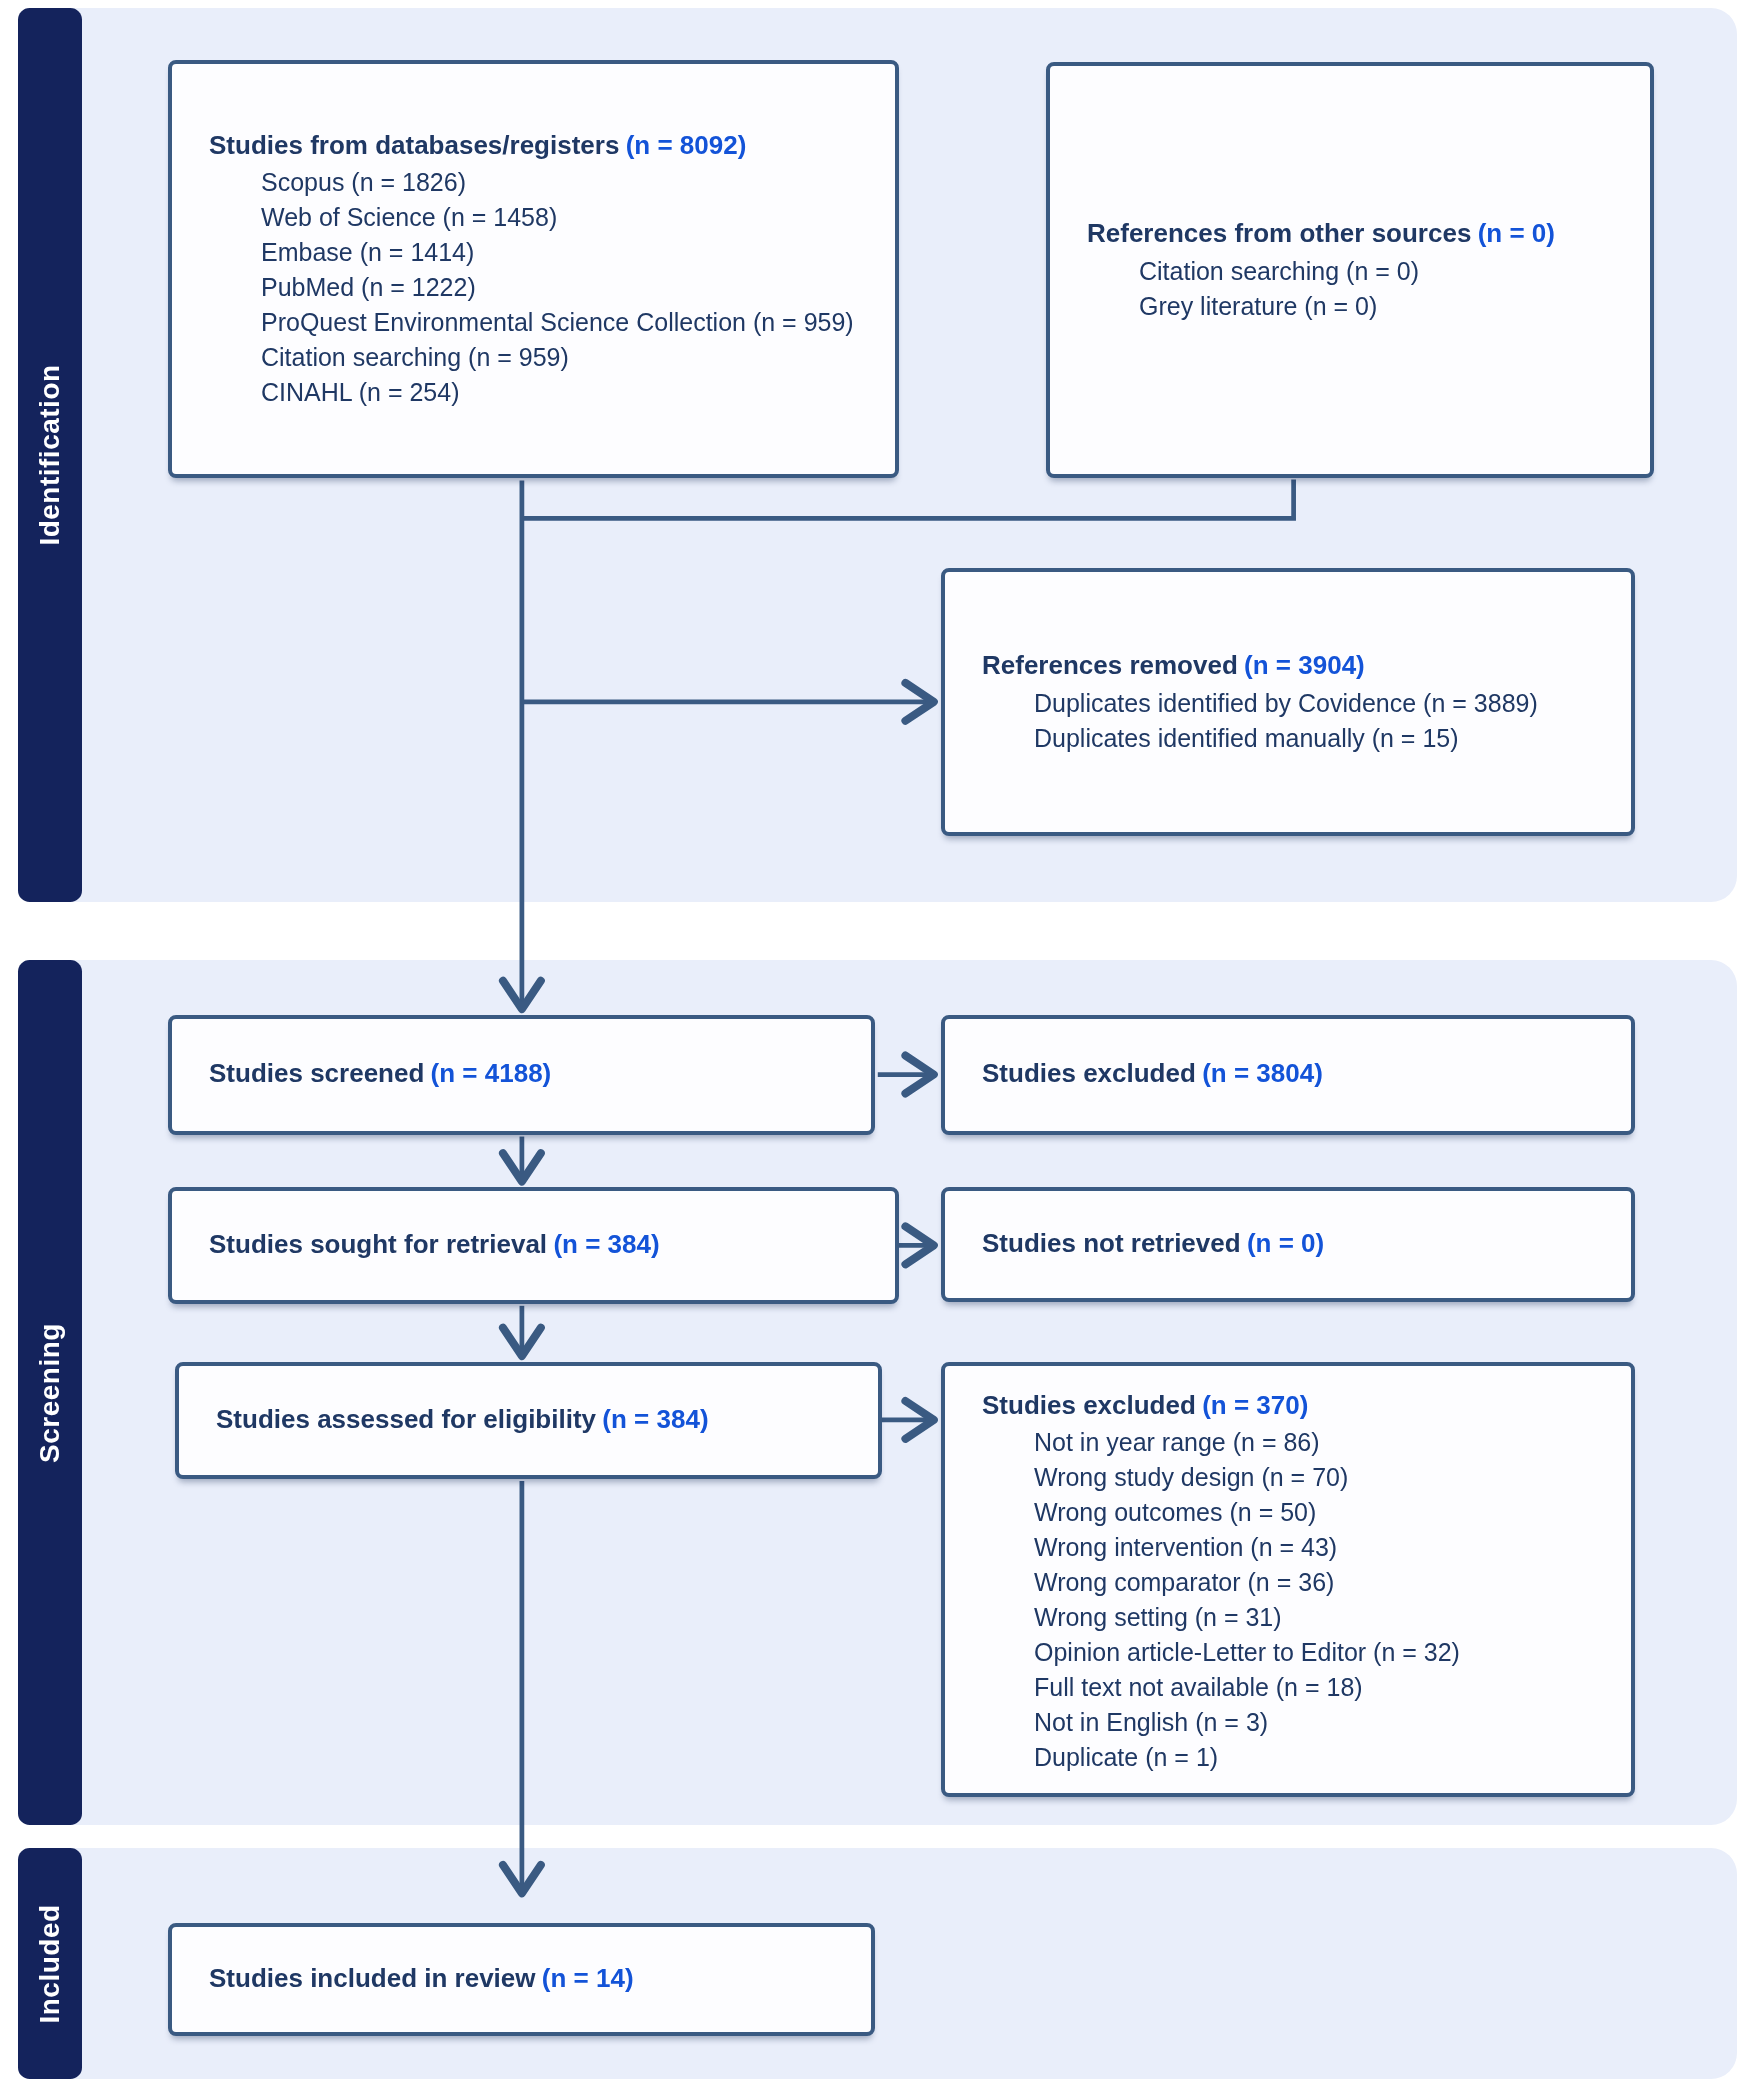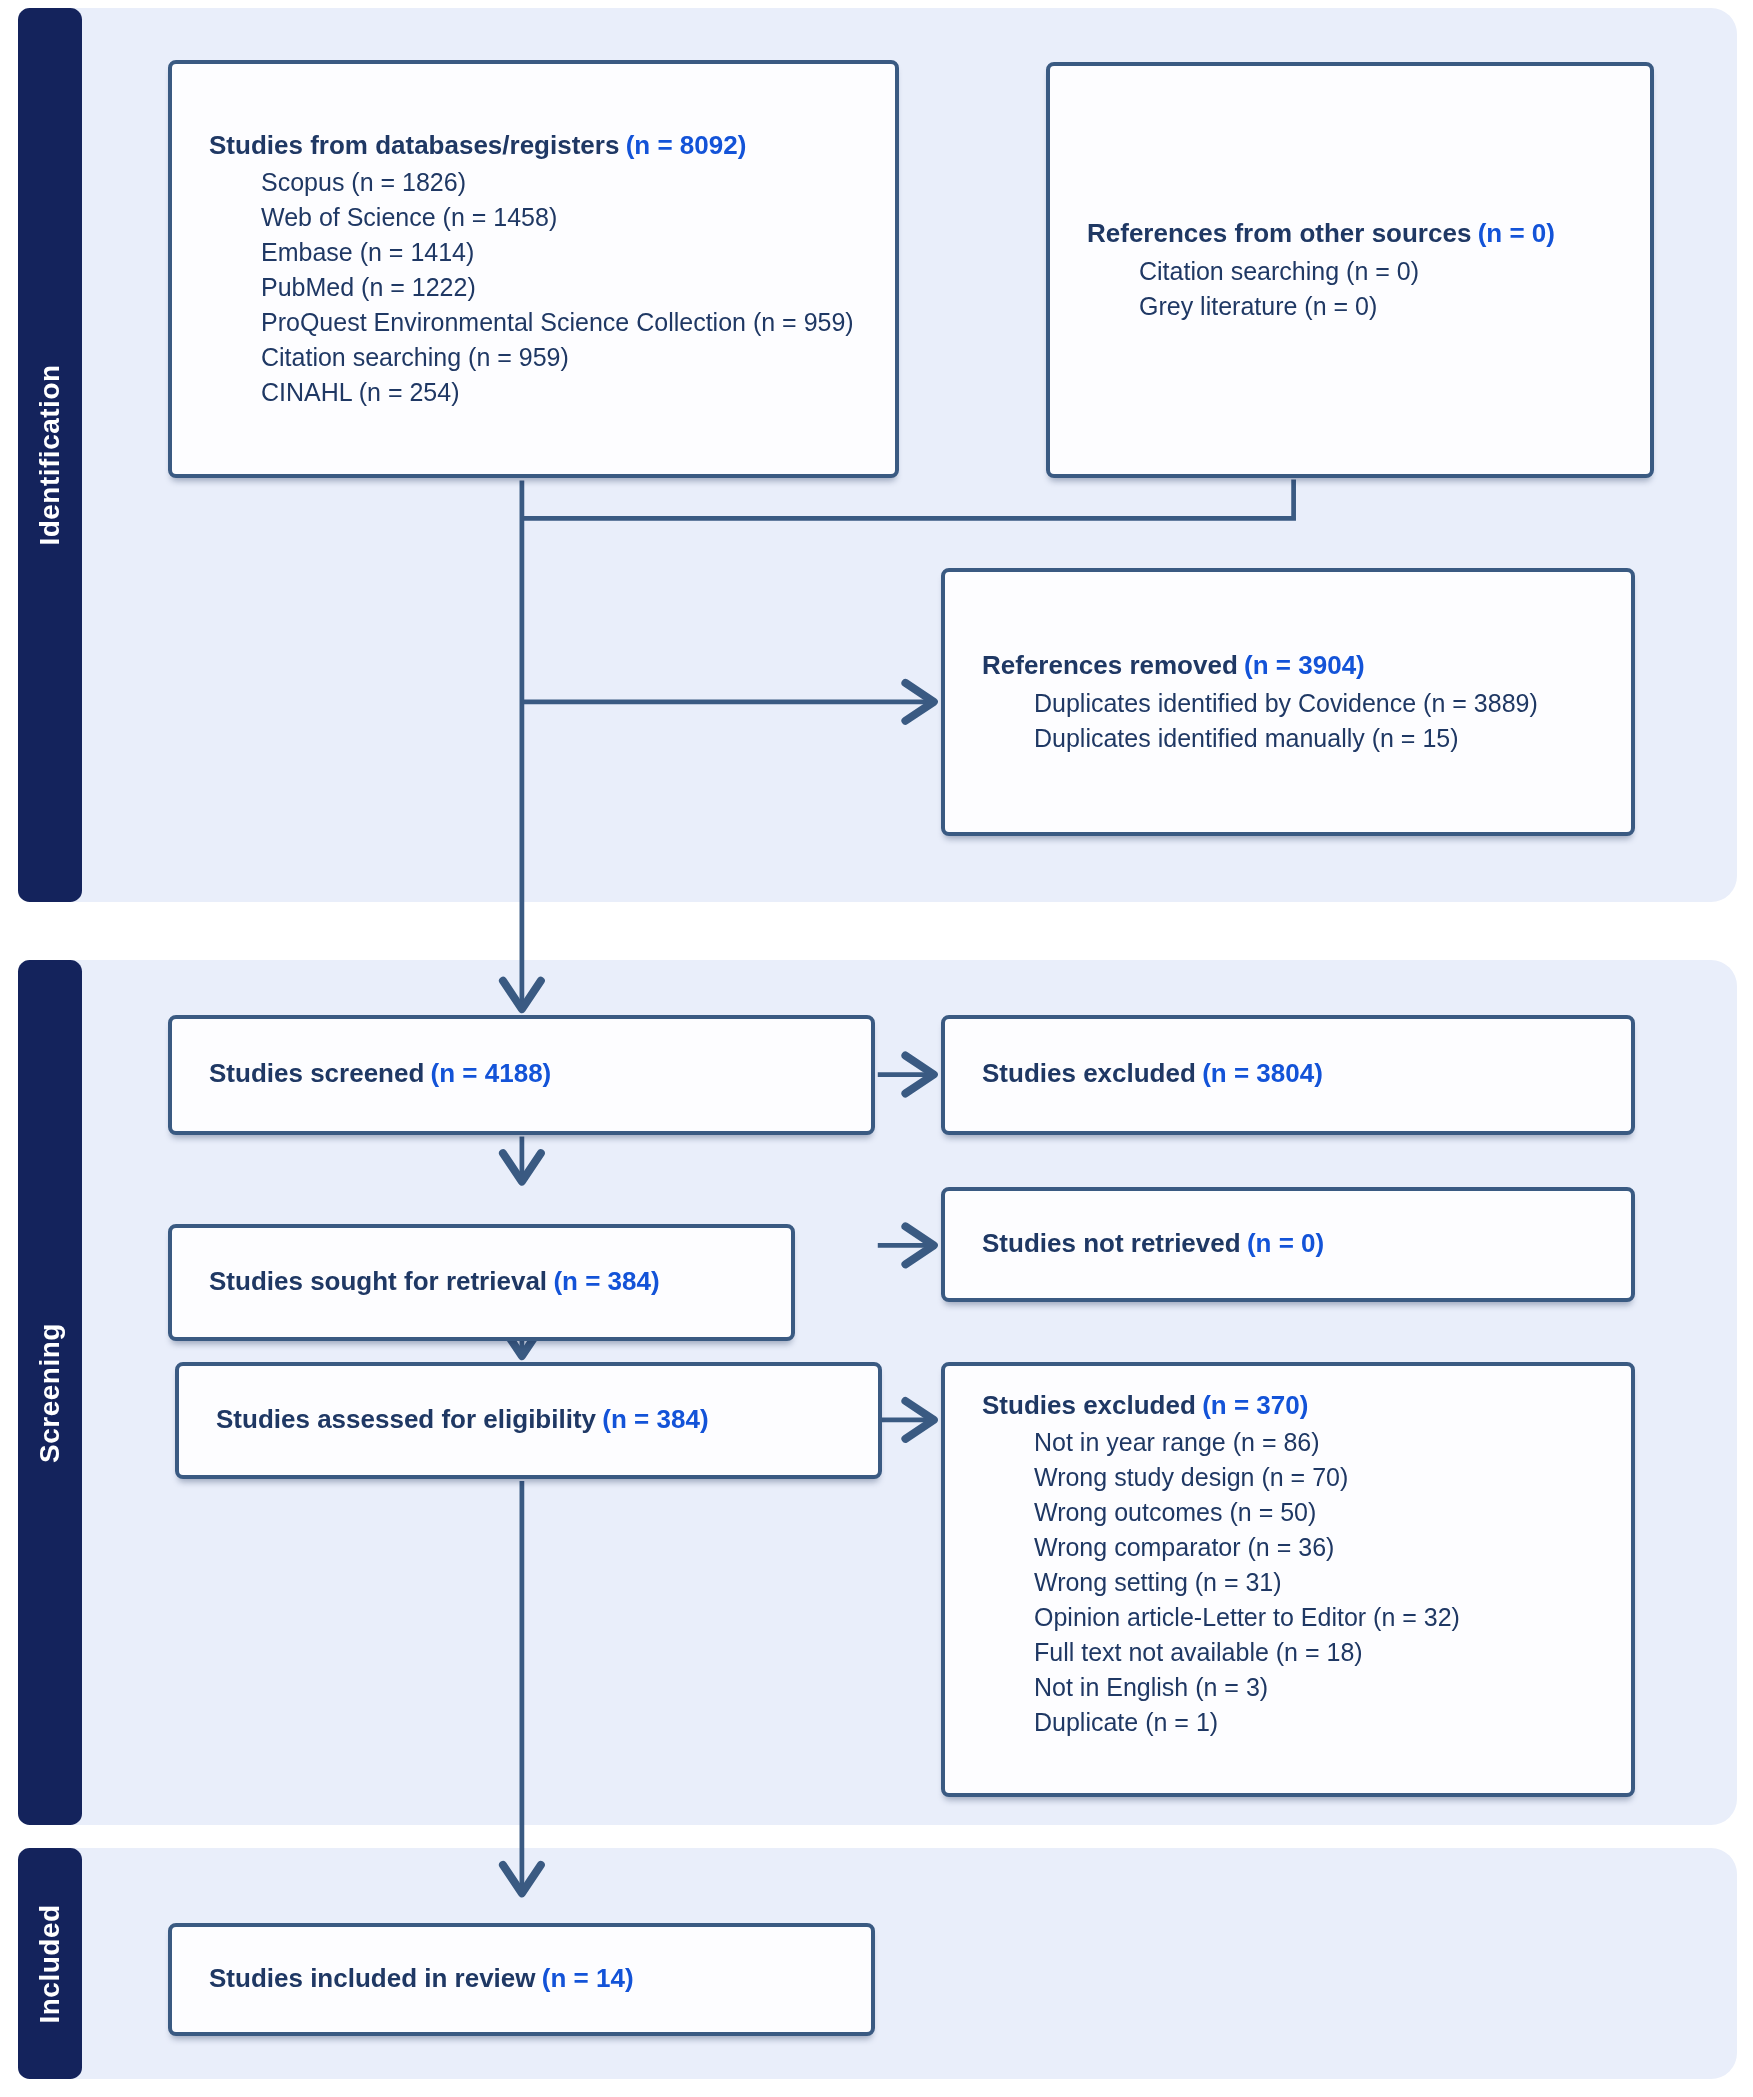--- a/index.html
+++ b/index.html
@@ -32,21 +32,21 @@
   }
   .fbox .title-row{padding-left:37px;font-size:26px;font-weight:bold;margin-bottom:2.1px;white-space:nowrap;}
   .fbox .title-row .count{color:var(--count-blue);margin-left:6.3px;font-weight:bold;}
   .fbox .item{padding-left:89px;white-space:nowrap;}
   .fbox.top-align{justify-content:flex-start;padding-top:22px;}
   .box-databases{left:168px;top:60px;width:731px;height:418px;}
   .box-other-sources{left:1046px;top:62px;width:608px;height:416px;}
   .box-references-removed{left:941px;top:568px;width:694px;height:268px;}
   .box-screened{left:168px;top:1015px;width:707px;height:120px;}
   .box-excluded-screening{left:941px;top:1015px;width:694px;height:120px;}
-  .box-retrieval{left:168px;top:1187px;width:627px;height:117px;margin-top:37px;}
+  .box-retrieval{left:168px;top:1187px;width:731px;height:117px;}
   .box-not-retrieved{left:941px;top:1187px;width:694px;height:115px;}
   .box-assessed{left:168px;top:1362px;width:707px;height:117px;margin-left:7px;}
   .box-excluded-eligibility{left:941px;top:1362px;width:694px;height:435px;}
   .box-included-review{left:168px;top:1899px;width:707px;height:113px;margin-top:24px;}
 </style>
 </head>
 <body>
 
 <div class="band band-1"></div>
 <div class="band band-2"></div>
@@ -140,20 +140,21 @@
   </div>
 </div>
 
 <div class="fbox box-excluded-eligibility top-align">
   <div class="title-row">
     <span>Studies excluded</span><span class="count">(n = 370)</span>
   </div>
   <div class="item">Not in year range (n = 86)</div>
   <div class="item">Wrong study design (n = 70)</div>
   <div class="item">Wrong outcomes (n = 50)</div>
+  <div class="item">Wrong intervention (n = 43)</div>
   <div class="item">Wrong comparator (n = 36)</div>
   <div class="item">Wrong setting (n = 31)</div>
   <div class="item">Opinion article-Letter to Editor (n = 32)</div>
   <div class="item">Full text not available (n = 18)</div>
   <div class="item">Not in English (n = 3)</div>
   <div class="item">Duplicate (n = 1)</div>
 </div>
 
 <div class="fbox box-included-review">
   <div class="title-row">

